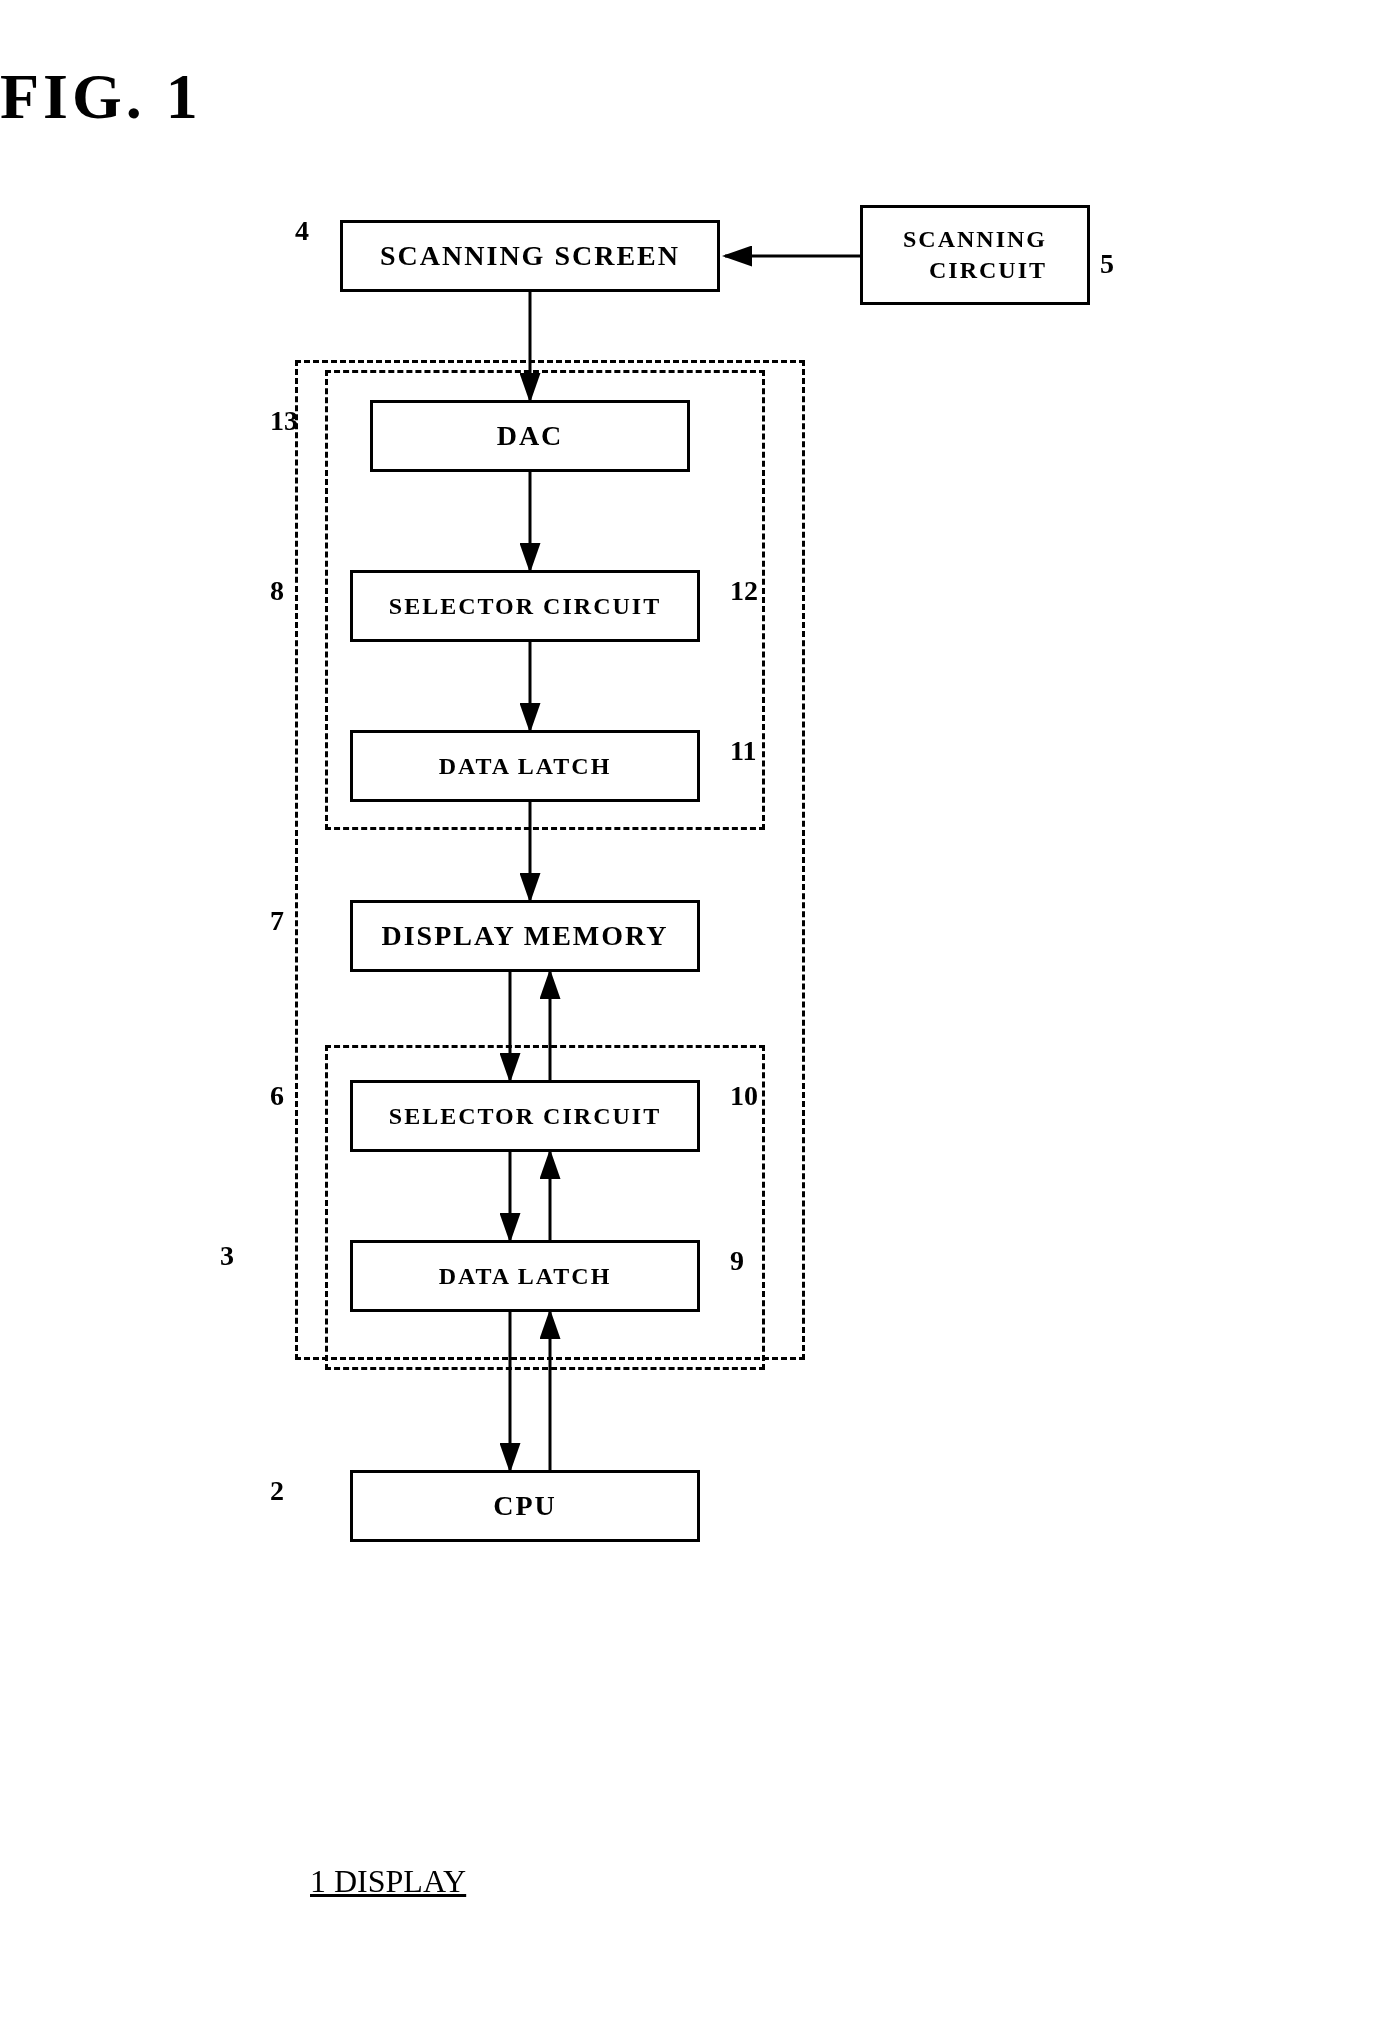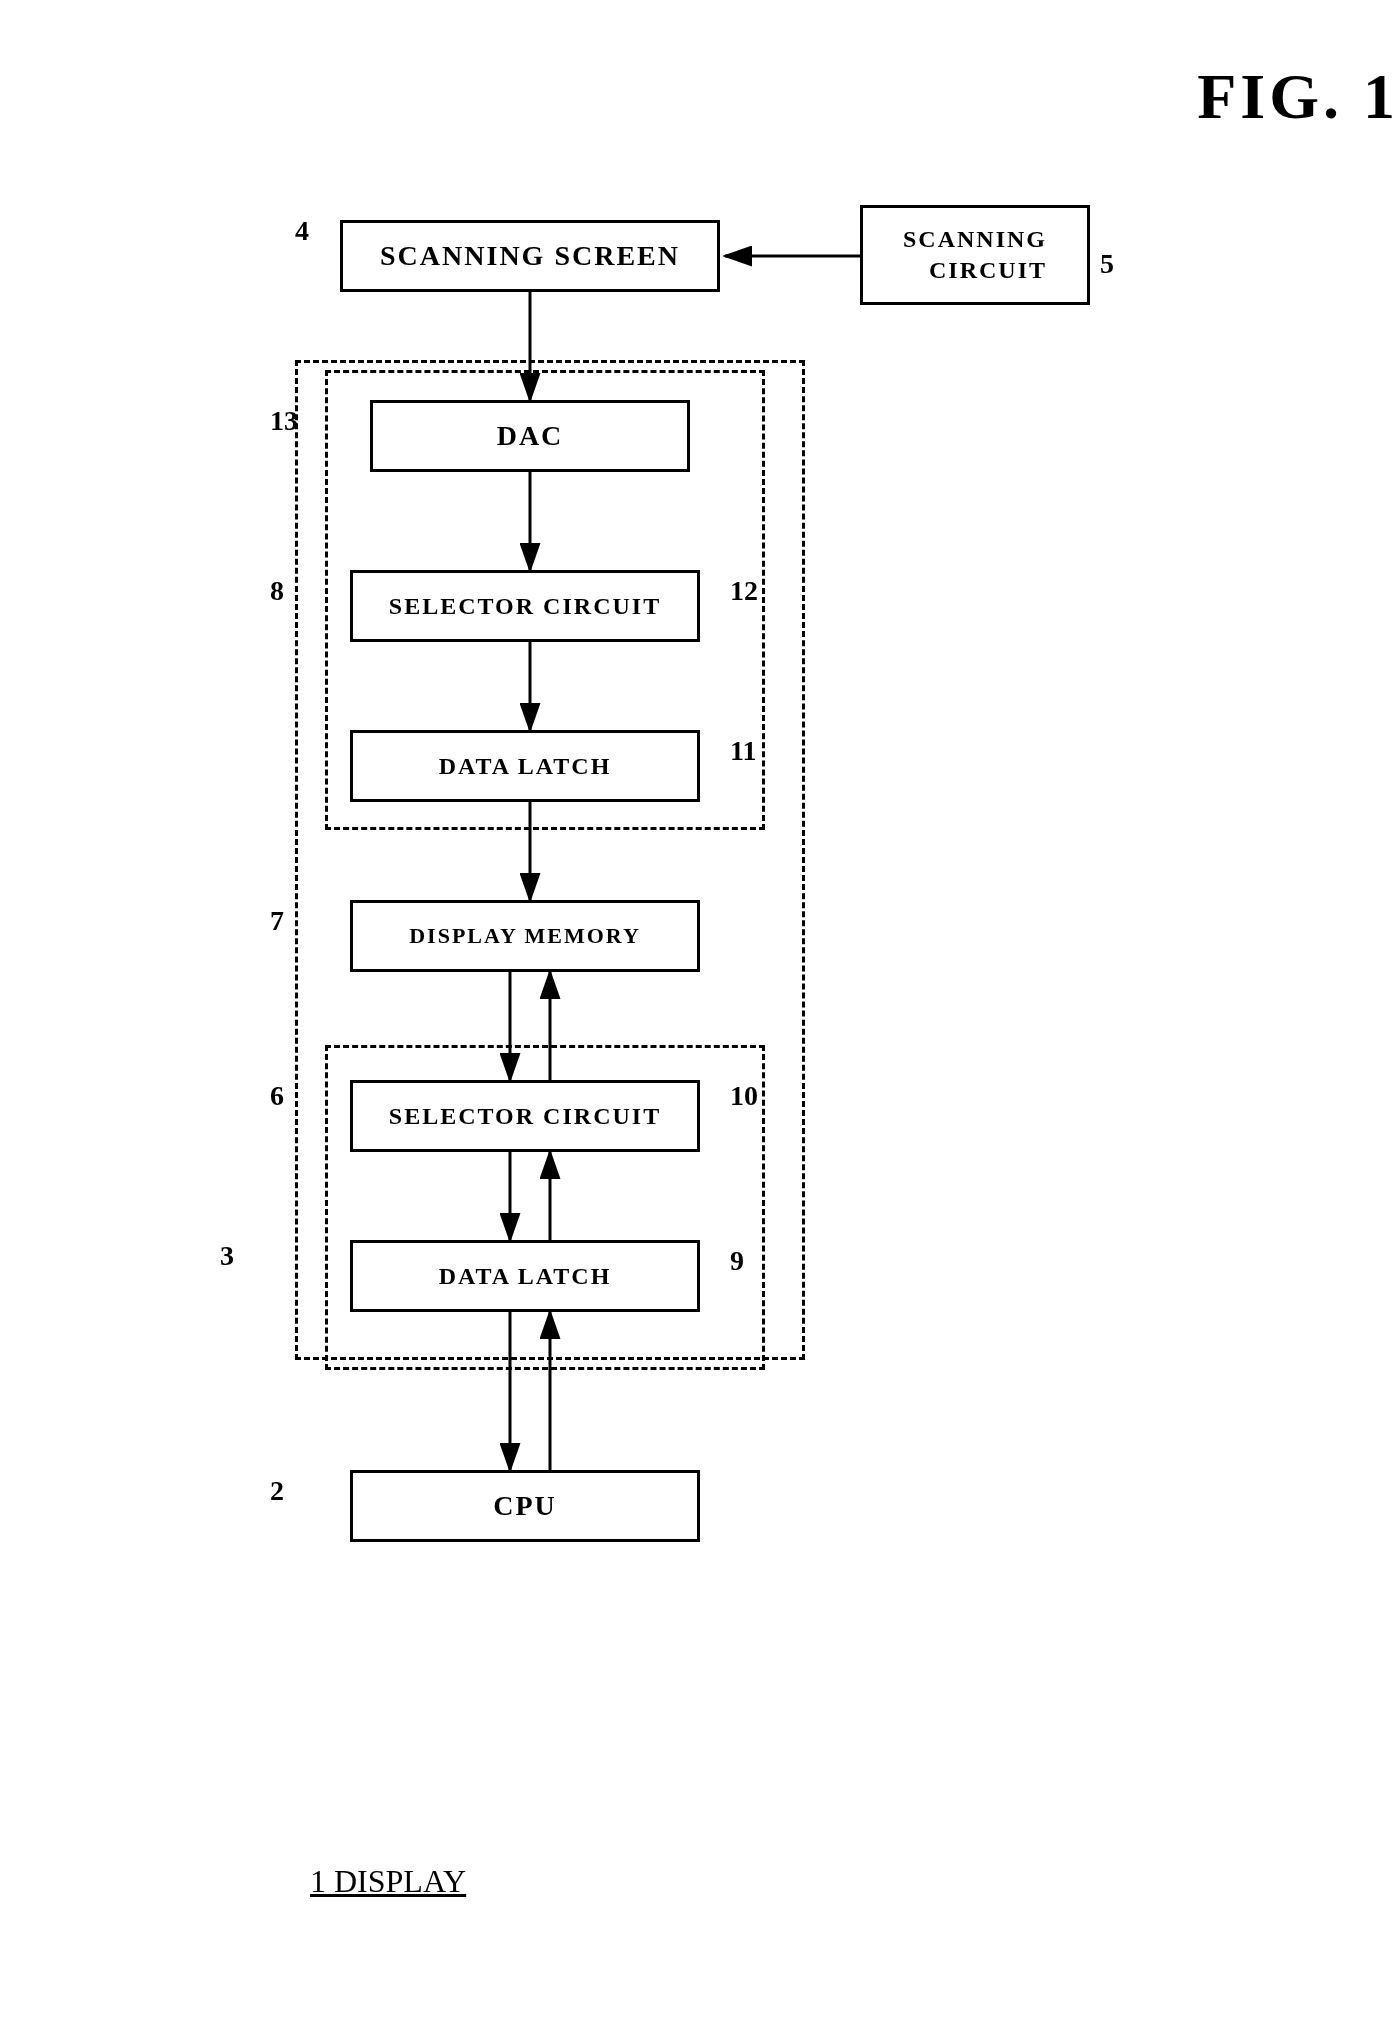--- a/index.html
+++ b/index.html
@@ -6,21 +6,21 @@
     body {
       background: #fff;
       font-family: 'Times New Roman', Times, serif;
       width: 1399px;
       height: 2044px;
       position: relative;
       overflow: hidden;
     }
 
     .page-title {
-      text-align: right;
+      text-align: left;
       font-size: 64px;
       font-weight: bold;
       padding-top: 60px;
       letter-spacing: 4px;
     }
 
     .diagram-container {
       position: absolute;
       top: 160px;
       left: 140px;
@@ -223,21 +223,21 @@
   </div>
 
   <div class="block block-selector-top" style="font-size:24px;">
     <span>SELECTOR CIRCUIT</span>
   </div>
 
   <div class="block block-data-latch-top" style="font-size:24px;">
     <span>DATA LATCH</span>
   </div>
 
-  <div class="block block-display-memory" style="font-size:22px;">
+  <div class="block block-display-memory" style="font-size:28px;">
     <span>DISPLAY MEMORY</span>
   </div>
 
   <div class="block block-selector-bottom" style="font-size:24px;">
     <span>SELECTOR CIRCUIT</span>
   </div>
 
   <div class="block block-data-latch-bottom" style="font-size:24px;">
     <span>DATA LATCH</span>
   </div>

